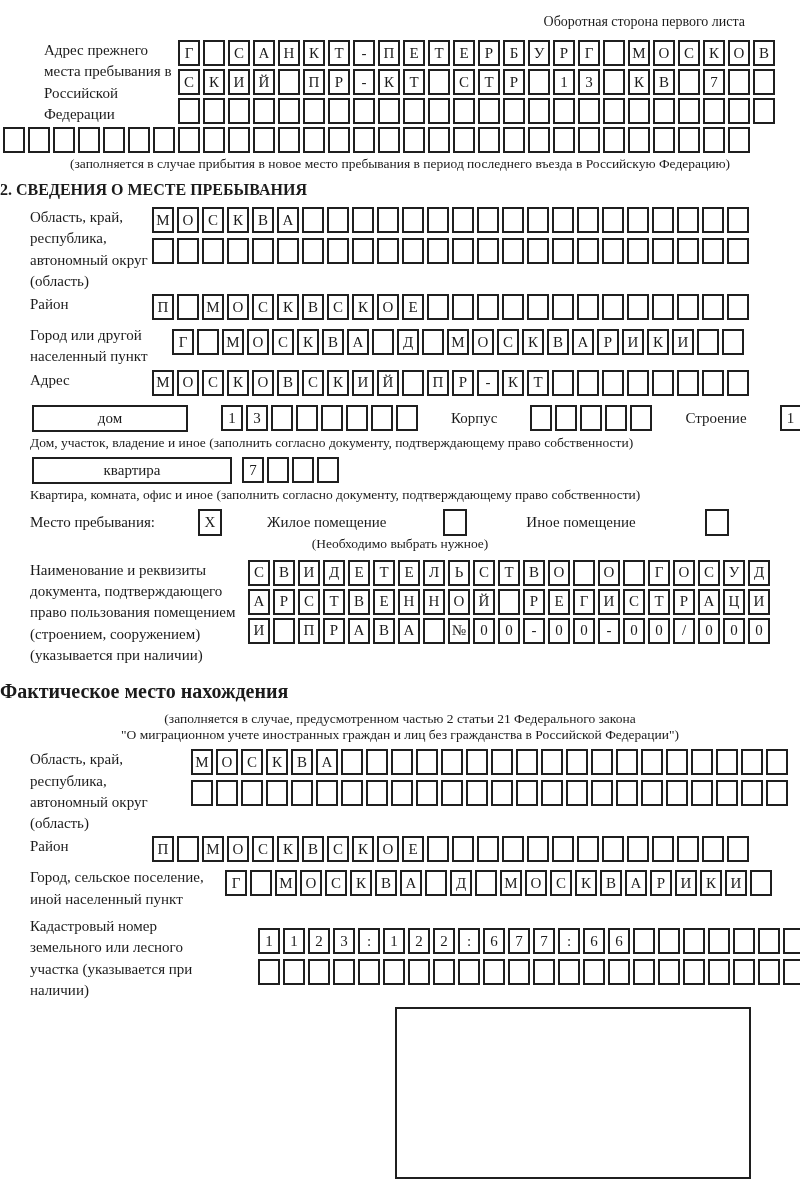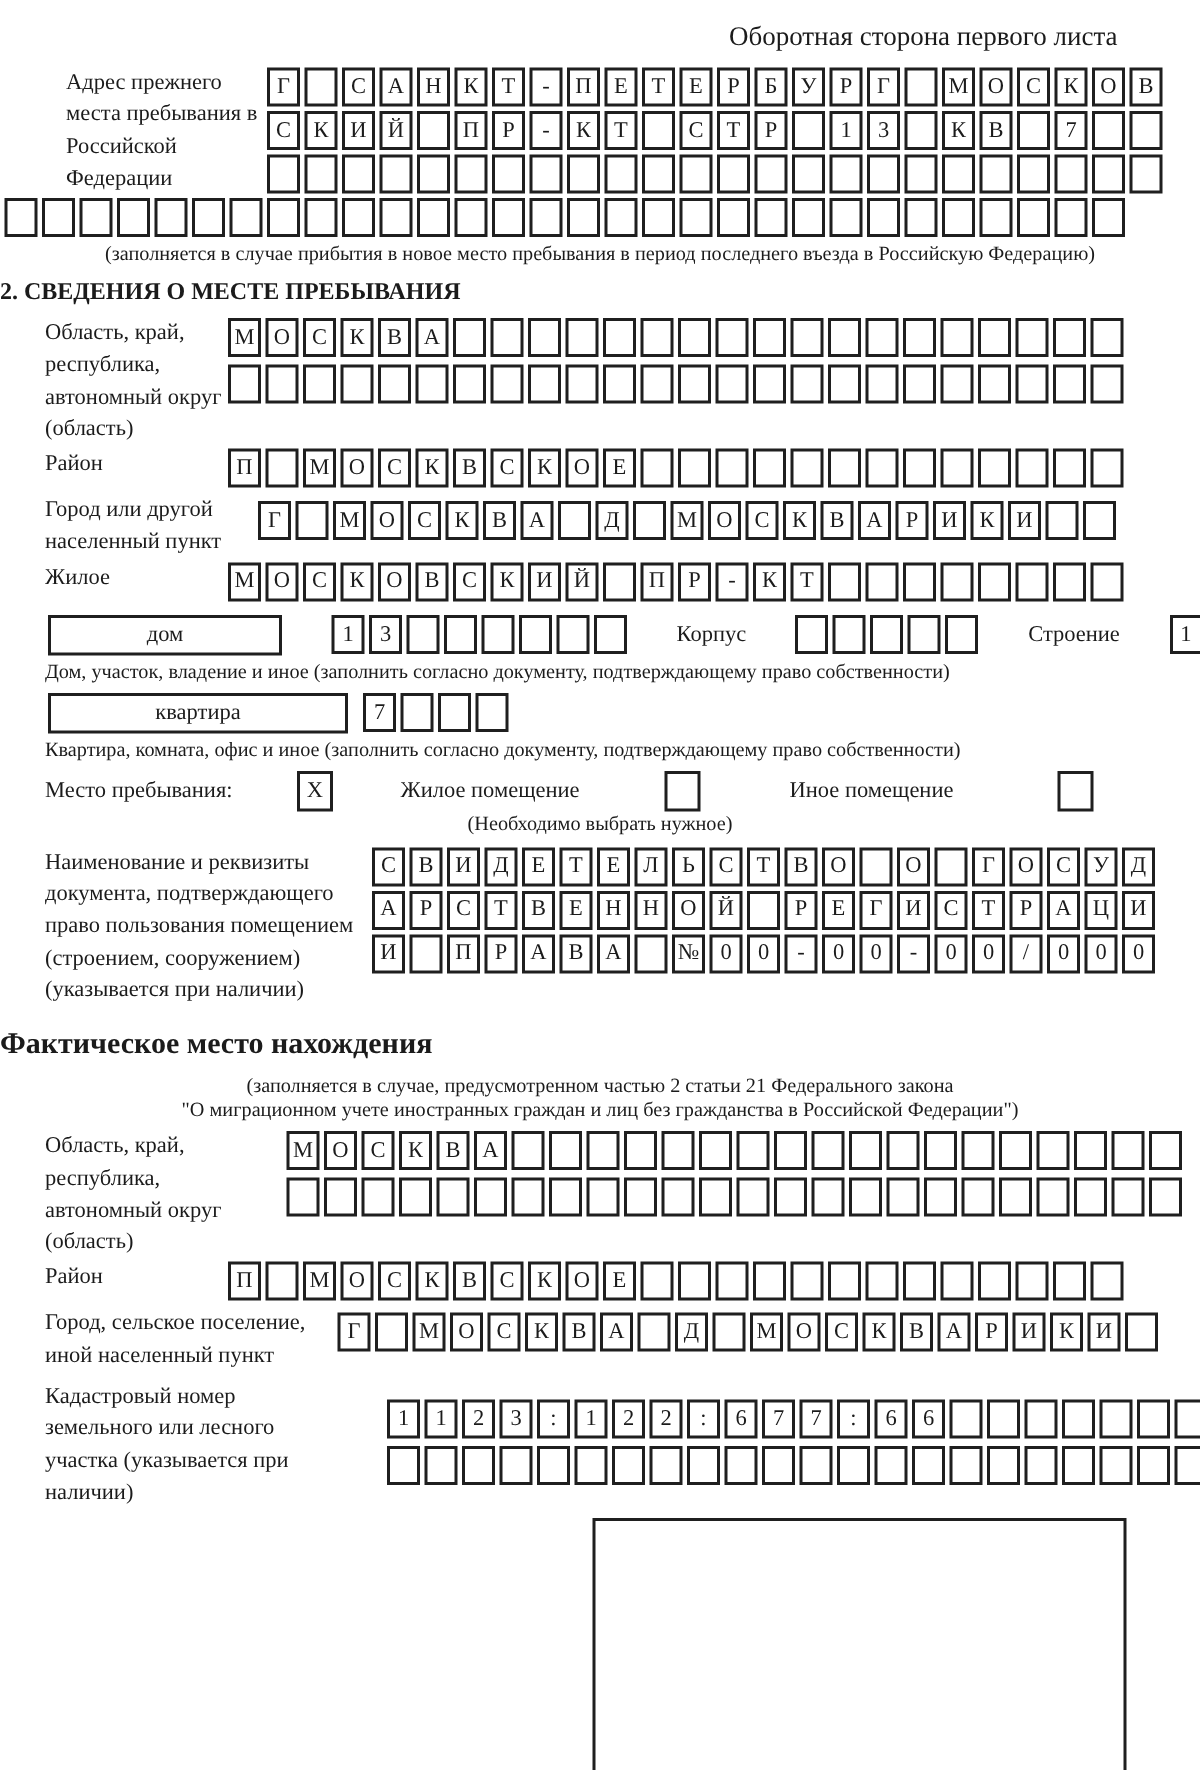--- a/index.html
+++ b/index.html
@@ -7,21 +7,21 @@
     position:relative;
     width:800px; height:1180px;
     margin:0 auto;
     background:#ffffff;
     color:#1b1b1b;
     font-family:"Liberation Serif","DejaVu Serif",serif;
     box-sizing:border-box;
     padding-top:14px;
     overflow:hidden;
   }
-  .header-note { text-align:right; padding-right:55px; font-size:18px; }
+  .header-note { text-align:right; padding-right:55px; font-size:14px; }
 
   .flabel { box-sizing:border-box; padding-left:30px; font-size:15px; line-height:1.42; flex:none; }
   .frow { display:flex; align-items:flex-start; }
 
   .cellrow { display:flex; gap:3px; margin-bottom:3px; }
   .cell {
     box-sizing:border-box; flex:none;
     width:22px; height:26px;
     border:2px solid #1f1f1f;
     display:flex; align-items:center; justify-content:center;
@@ -290,21 +290,21 @@
         <div class="cell">Р</div>
         <div class="cell">И</div>
         <div class="cell">К</div>
         <div class="cell">И</div>
         <div class="cell"></div>
         <div class="cell"></div>
       </div>
   </div>
 
   <div class="frow mt2">
-    <div class="flabel" style="width:152px;">Жилое</div>
+    <div class="flabel" style="width:152px;">Адрес</div>
     <div class="cellrow">
         <div class="cell">М</div>
         <div class="cell">О</div>
         <div class="cell">С</div>
         <div class="cell">К</div>
         <div class="cell">О</div>
         <div class="cell">В</div>
         <div class="cell">С</div>
         <div class="cell">К</div>
         <div class="cell">И</div>

